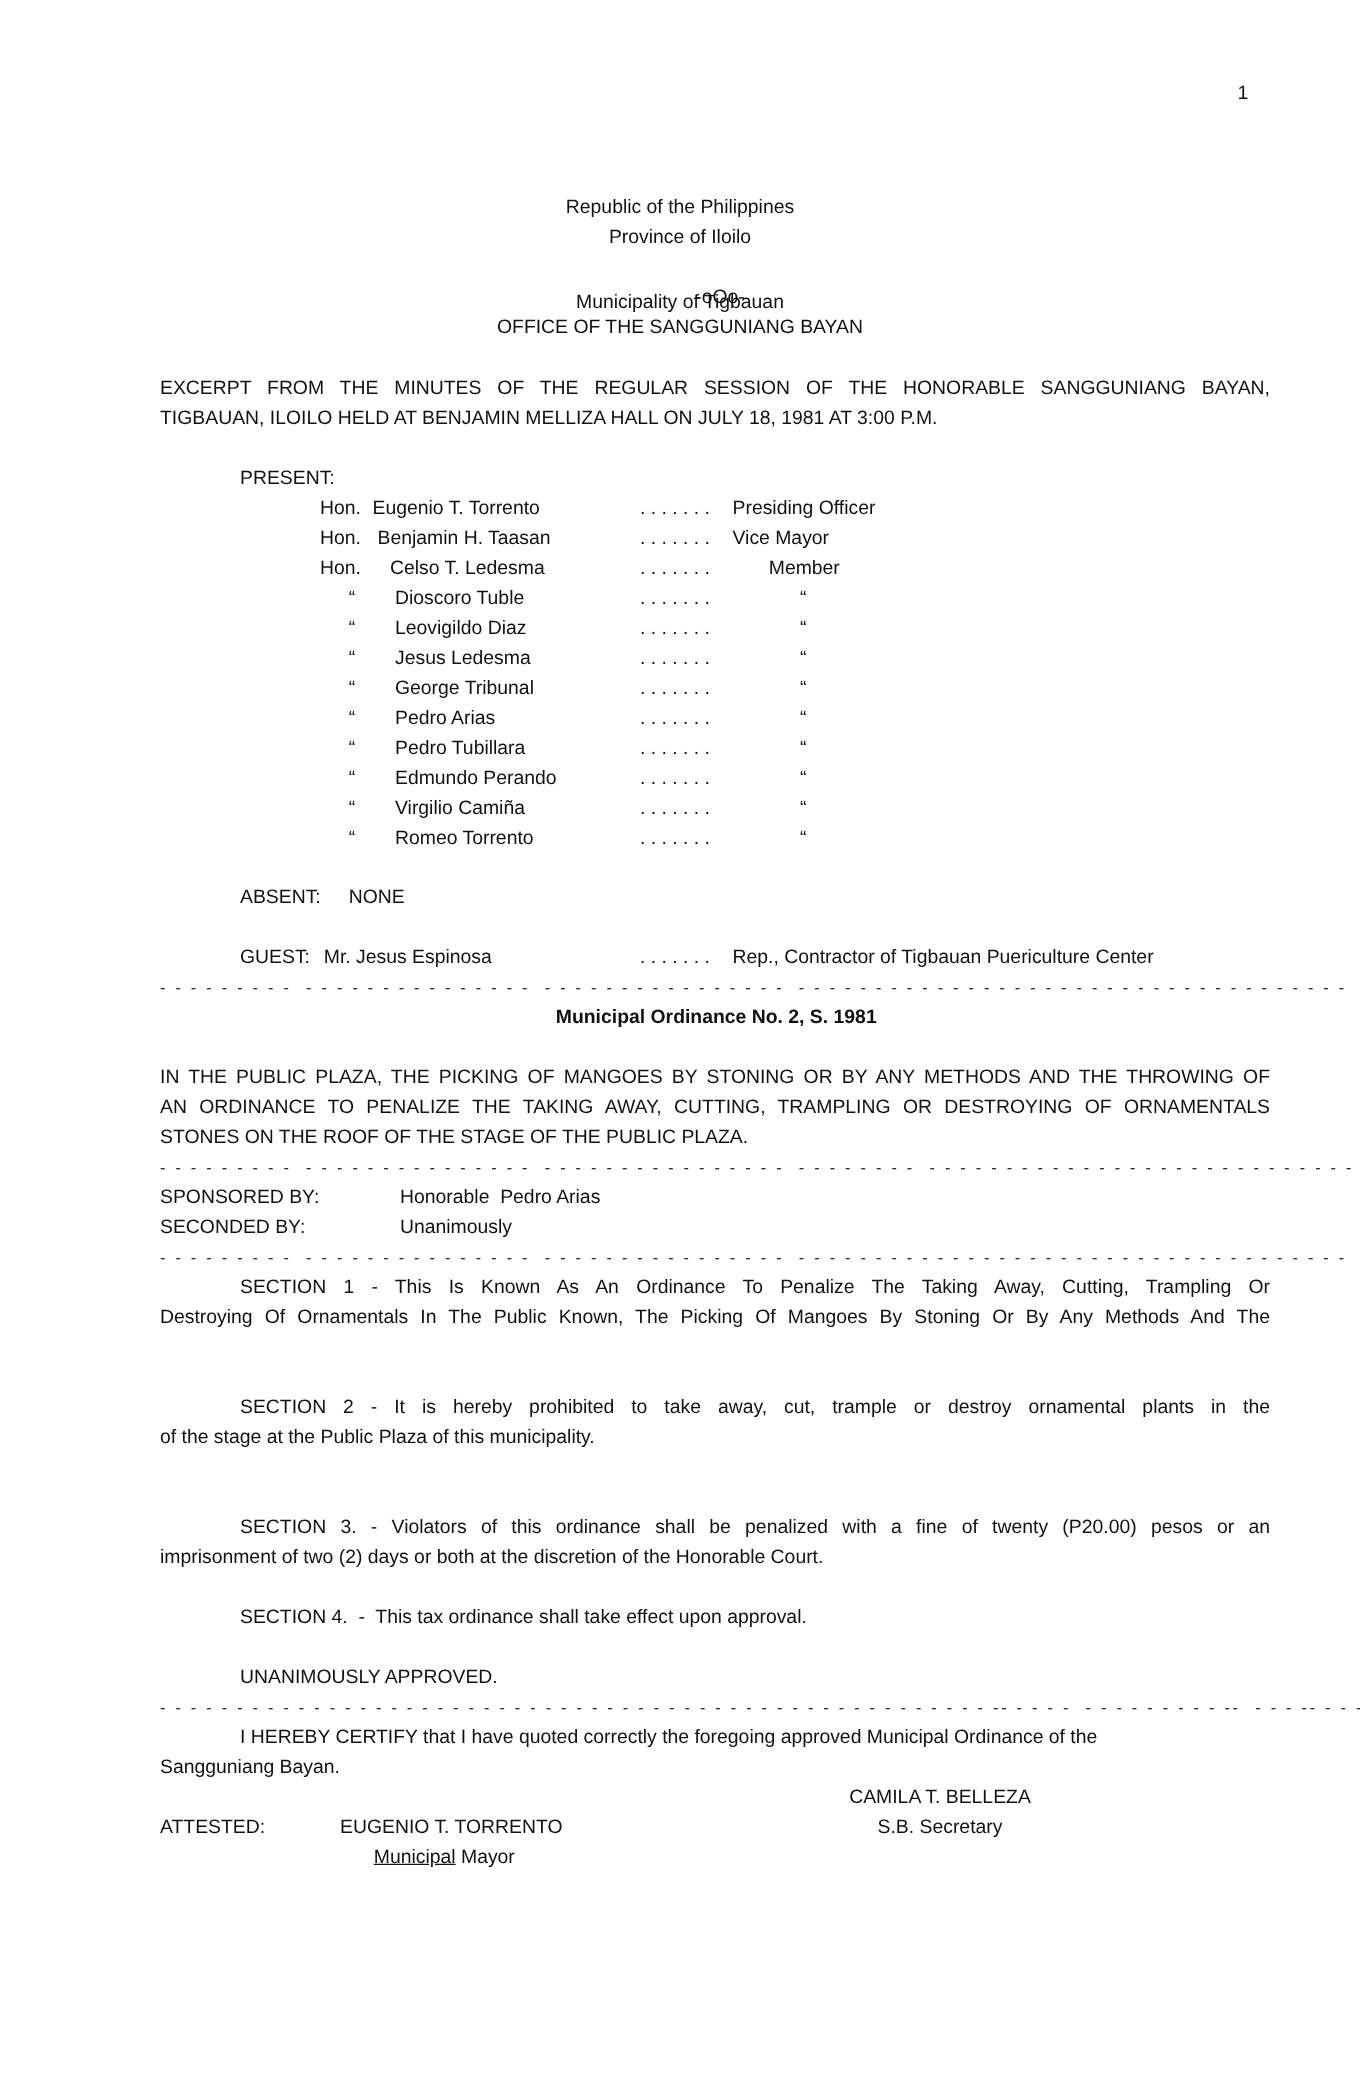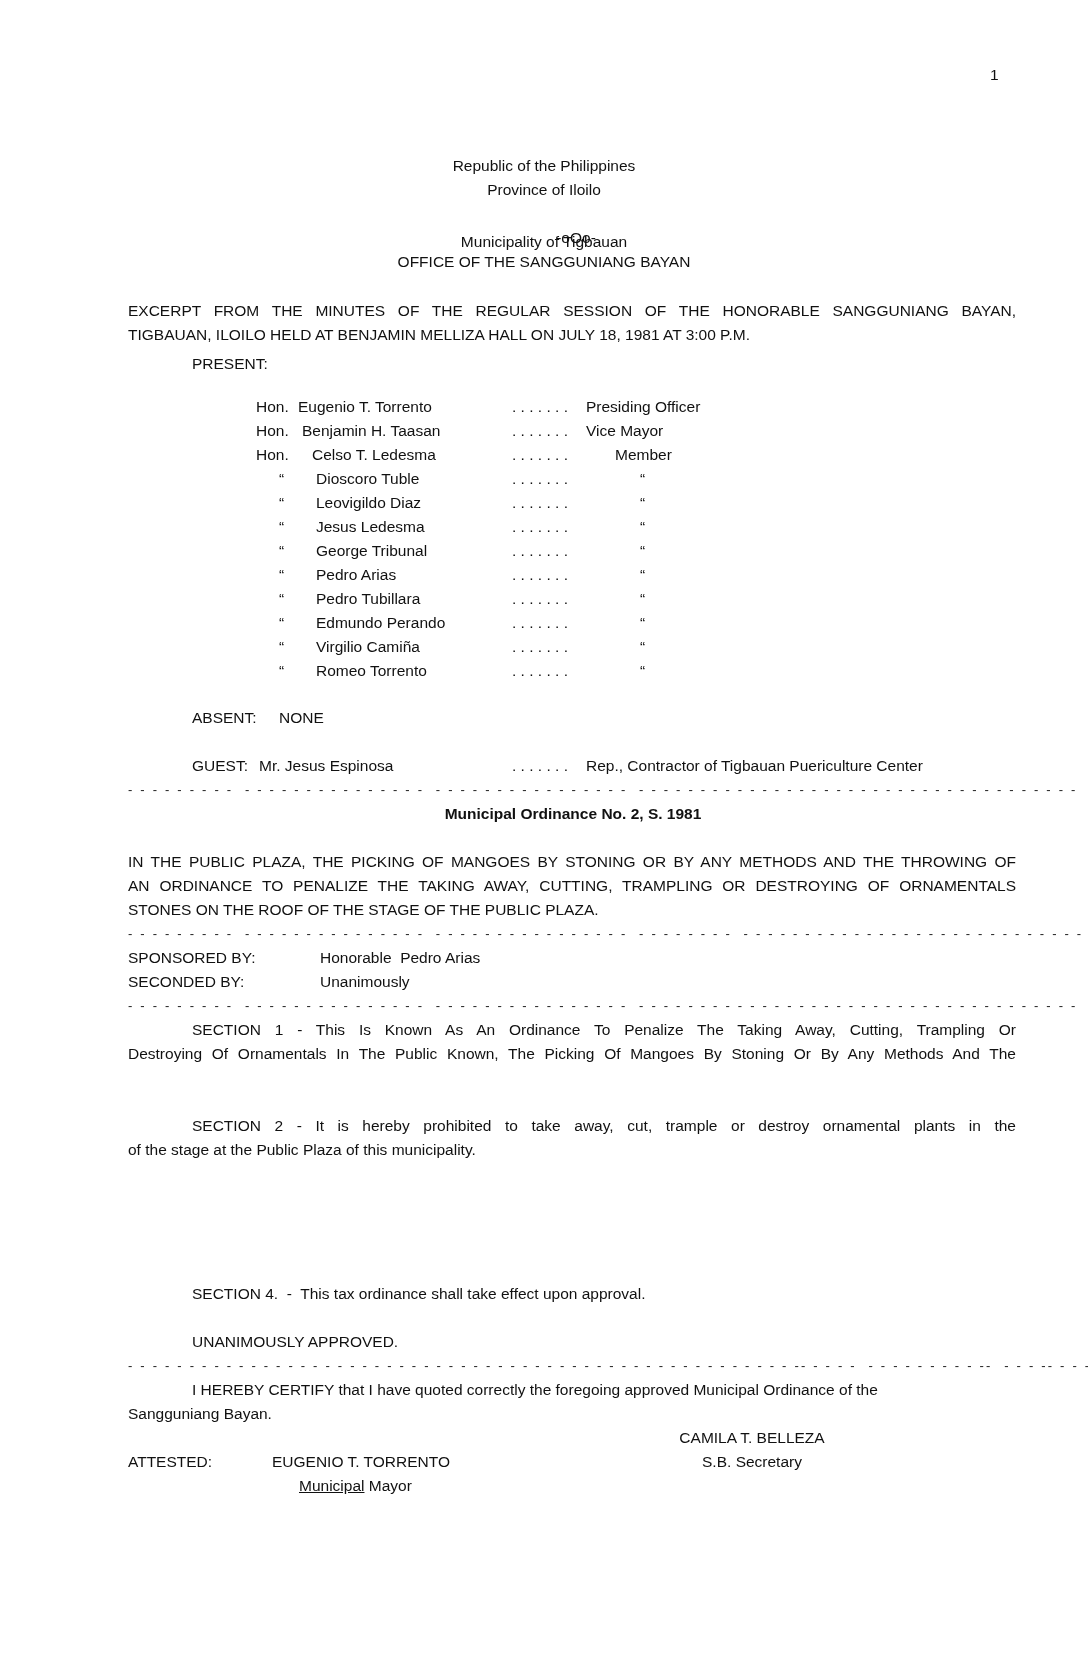--- a/index.html
+++ b/index.html
@@ -22,21 +22,21 @@
 <div class="ln c" style="top:178px;">Province of Iloilo</div>
 <div class="ln c" style="top:192px;margin-top:38px;">Municipality of Tigbauan</div>
 <div class="ln c" style="top:226px;margin-left:32px;">-oOo-</div>
 <div class="ln c" style="top:250px;">OFFICE OF THE SANGGUNIANG BAYAN</div>
 
 <div class="just" style="top:299px;">
   <span class="jl">EXCERPT FROM THE MINUTES OF THE REGULAR SESSION OF THE HONORABLE SANGGUNIANG BAYAN,</span>
   <span>TIGBAUAN, ILOILO HELD  AT BENJAMIN MELLIZA HALL ON JULY 18, 1981 AT 3:00 P.M.</span>
 </div>
 
-<div class="ln" style="left:192px; top:352px;text-align:center;">PRESENT:</div>
+<div class="ln" style="left:192px; top:371px;text-align:center;">PRESENT:</div>
 <div id="present-list">
     <div class="ln" style="left: 256px; top: 395px;">Hon.</div>
     <div class="ln" style="left: 298px; top: 395px;">Eugenio T. Torrento</div>
     <div class="ln" style="left: 512px; top: 395px;">. . . . . . .</div>
     <div class="ln" style="left: 586px; top: 395px;">Presiding Officer</div>
     <div class="ln" style="left: 256px; top: 419px;">Hon.</div>
     <div class="ln" style="left: 302px; top: 419px;">Benjamin H. Taasan</div>
     <div class="ln" style="left: 512px; top: 419px;">. . . . . . .</div>
     <div class="ln" style="left: 586px; top: 419px;">Vice Mayor</div>
     <div class="ln" style="left: 256px; top: 443px;">Hon.</div>
@@ -112,20 +112,22 @@
   <span class="jl" style="text-indent:64px;">SECTION 1   -  This Is Known As An Ordinance To Penalize The Taking Away, Cutting, Trampling   Or</span>
   <span class="jl">Destroying Of Ornamentals In The Public Known, The Picking Of Mangoes By Stoning Or By Any Methods And The</span>
 </div>
 
 <div class="just" style="top:1114px;">
   <span class="jl" style="text-indent:64px;">SECTION 2   - It is hereby prohibited to take away, cut, trample or destroy ornamental plants in the</span>
   <span>of the stage at the Public Plaza of this municipality.</span>
 </div>
 
 <div class="just" style="top:1210px;">
+  <span class="jl" style="text-indent:64px;">SECTION 3.  -   Violators of this ordinance shall be penalized with a fine of twenty (P20.00) pesos or an</span>
+  <span>imprisonment of two (2) days or both at the discretion of the Honorable Court.</span>
 </div>
 
 <div class="ln" style="left:192px; top:1282px;">SECTION 4.  -  This tax ordinance shall take effect upon approval.</div>
 
 <div class="ln" style="left:192px; top:1330px;">UNANIMOUSLY APPROVED.</div>
 
 <div class="dash" style="top:1354px;">- - - - - - - - - - - - - - - - - - - - - - - - - - - - - - - - - - - - - - - - - - - - - - - - - - - - - - -- - - - -  - - - - - - - - - --  - - - -- - - - -</div>
 
 <div class="ln" style="left:192px; top:1378px;">I HEREBY CERTIFY that I have quoted correctly the foregoing approved Municipal Ordinance of the</div>
 <div class="ln" style="left:128px; top:1402px;">Sangguniang Bayan.</div>

